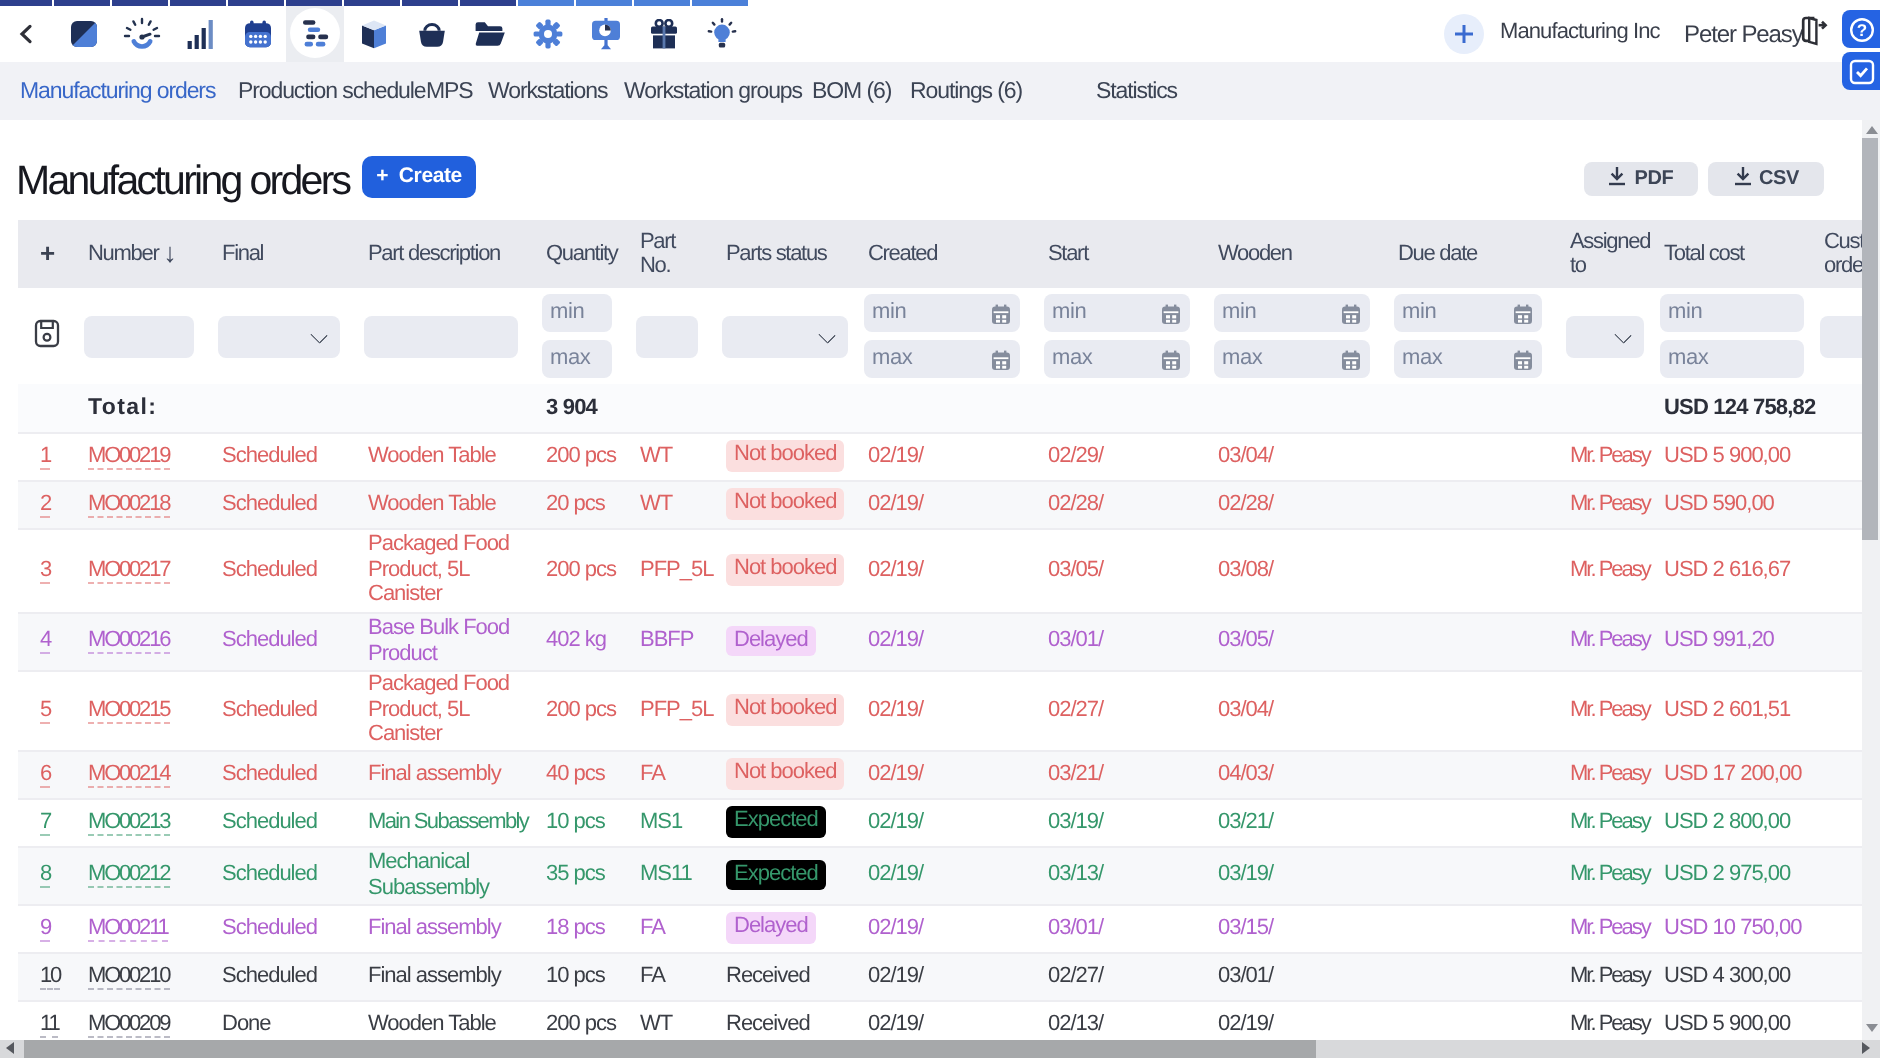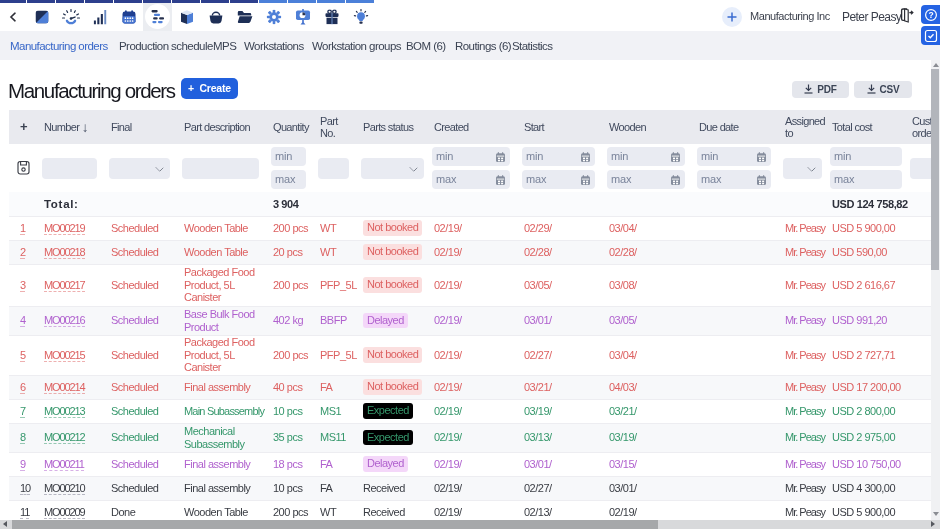--- a/index.html
+++ b/index.html
@@ -274,21 +274,21 @@
   </div>
 
 <div id="navbar"></div>
 <span class="nav act" style="left:10px">Manufacturing orders</span>
 <span class="nav" style="left:119px">Production schedule</span>
 <span class="nav" style="left:213px">MPS</span>
 <span class="nav" style="left:244px">Workstations</span>
 <span class="nav" style="left:312px">Workstation groups</span>
 <span class="nav" style="left:406px">BOM (6)</span>
 <span class="nav" style="left:455px">Routings (6)</span>
-<span class="nav" style="left:512px">Statistics</span>
+<span class="nav" style="left:548px">Statistics</span>
 
 <div id="title">Manufacturing orders</div>
 <div id="createbtn">+&nbsp; Create</div>
 <div class="graybtn" style="left:792px;width:57px"><svg width="9" height="10" viewBox="0 0 9 10">
       <line x1="4.5" y1="0.5" x2="4.5" y2="6" stroke="#333b4e" stroke-width="1.2"></line>
       <polyline points="1.8,3.8 4.5,6.5 7.2,3.8" fill="none" stroke="#333b4e" stroke-width="1.2"></polyline>
       <line x1="0.5" y1="9" x2="8.5" y2="9" stroke="#333b4e" stroke-width="1.2"></line>
     </svg>PDF</div>
 <div class="graybtn" style="left:854px;width:58px"><svg width="9" height="10" viewBox="0 0 9 10">
       <line x1="4.5" y1="0.5" x2="4.5" y2="6" stroke="#333b4e" stroke-width="1.2"></line>
@@ -563,21 +563,21 @@
           <td>Scheduled</td>
           <td class="wrap">Packaged Food<br>Product, 5L<br>Canister</td>
           <td>200 pcs</td>
           <td>PFP_5L</td>
           <td><span class="badge nb">Not booked</span></td>
           <td>02/19/</td>
           <td>02/27/</td>
           <td>03/04/</td>
           <td></td>
           <td class="peasy">Mr. Peasy</td>
-          <td>USD 2 727,71</td>
+          <td>USD 2 601,51</td>
           <td></td>
 </tr>
 <tr class="r red even" style="height:24px">
 <td class="c0"><span class="lnk">6</span></td>
           <td><span class="lnk">MO00214</span></td>
           <td>Scheduled</td>
           <td>Final assembly</td>
           <td>40 pcs</td>
           <td>FA</td>
           <td><span class="badge nb">Not booked</span></td>

